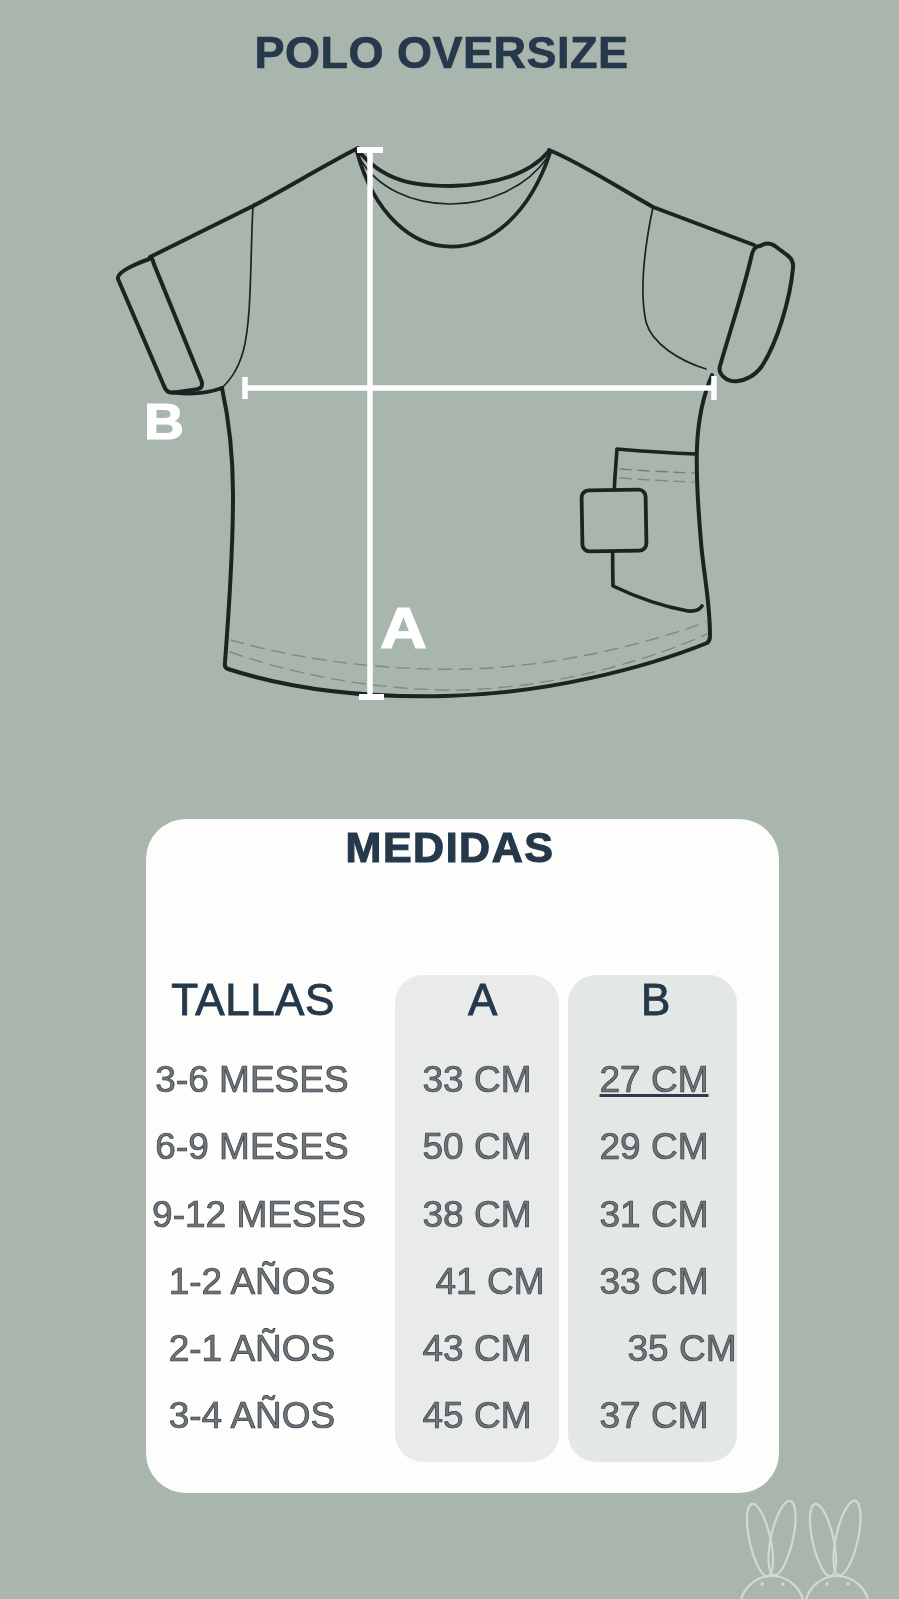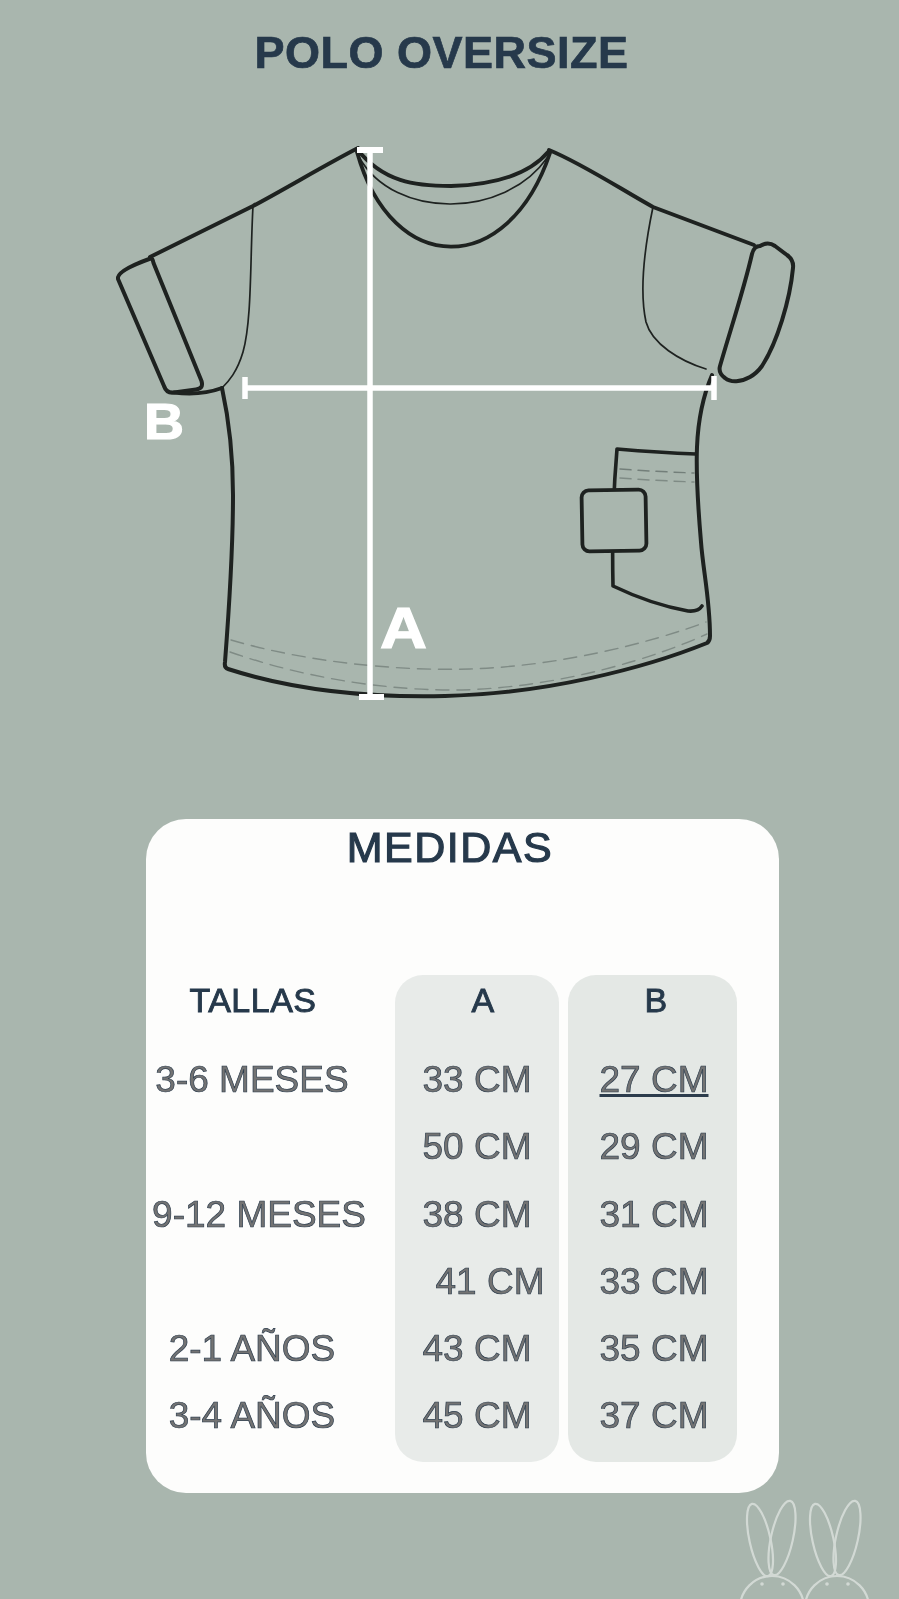--- a/index.html
+++ b/index.html
@@ -10,23 +10,23 @@
          -webkit-text-stroke:0.7px #26394b;}
   svg{position:absolute;left:0;top:0;}
   .card{position:absolute;left:146px;top:819px;width:633px;height:674px;
         background:#fdfdfc;border-radius:40px;}
   .panelA{position:absolute;left:249px;top:156px;width:164px;height:487px;
           background:#e8ebe9;border-radius:28px;}
   .panelB{position:absolute;left:422px;top:156px;width:169px;height:487px;
           background:#e4e8e5;border-radius:28px;}
   .c{position:absolute;transform:translate(-50%,-50%);white-space:nowrap;
      font-size:37px;letter-spacing:0px;color:#737373;-webkit-text-stroke:0.7px #2c3c4c;}
-  .hd{-webkit-text-stroke:0.9px #26394b;color:#26394b;font-size:34px;letter-spacing:0.5px;}
+  .hd{-webkit-text-stroke:0.9px #26394b;color:#26394b;font-size:44px;letter-spacing:0.5px;}
   .medidas{position:absolute;left:304px;top:28px;transform:translate(-50%,-50%);
-     font-size:43px;font-weight:normal;letter-spacing:1.5px;color:#26394b;
+     font-size:43px;font-weight:bold;letter-spacing:1.5px;color:#26394b;
      -webkit-text-stroke:1.2px #26394b;white-space:nowrap;}
 </style>
 </head>
 <body>
 
 <div class="title">POLO OVERSIZE</div>
 
 <svg width="899" height="1599" viewBox="0 0 899 1599">
   <g fill="none" stroke="#1e2220" stroke-linecap="round" stroke-linejoin="round">
 
@@ -105,30 +105,32 @@
   <div class="panelB"></div>
 
   <div class="c hd" style="left:107px;top:181px;">TALLAS</div>
   <div class="c hd" style="left:337px;top:181px;">A</div>
   <div class="c hd" style="left:510px;top:181px;">B</div>
 
   <div class="c" style="left:106px;top:261px;">3-6 MESES</div>
   <div class="c" style="left:331px;top:261px;">33 CM</div>
   <div class="c" style="left:508px;top:261px;text-decoration:underline;">27 CM</div>
 
+  <div class="c" style="left:106px;top:328px;">6-9 MESES</div>
   <div class="c" style="left:331px;top:328px;">50 CM</div>
   <div class="c" style="left:508px;top:328px;">29 CM</div>
 
   <div class="c" style="left:113px;top:396px;">9-12 MESES</div>
   <div class="c" style="left:331px;top:396px;">38 CM</div>
   <div class="c" style="left:508px;top:396px;text-align:right;">31 CM</div>
 
+  <div class="c" style="left:106px;top:463px;">1-2 AÑOS</div>
   <div class="c" style="left:344px;top:463px;">41 CM</div>
   <div class="c" style="left:508px;top:463px;">33 CM</div>
 
   <div class="c" style="left:106px;top:530px;">2-1 AÑOS</div>
   <div class="c" style="left:331px;top:530px;">43 CM</div>
-  <div class="c" style="left:508px;top:530px;">35 CM</div>
+  <div class="c" style="left:536px;top:530px;">35 CM</div>
 
   <div class="c" style="left:106px;top:597px;">3-4 AÑOS</div>
   <div class="c" style="left:331px;top:597px;">45 CM</div>
   <div class="c" style="left:508px;top:597px;">37 CM</div>
 </div>
 
 </body></html>

